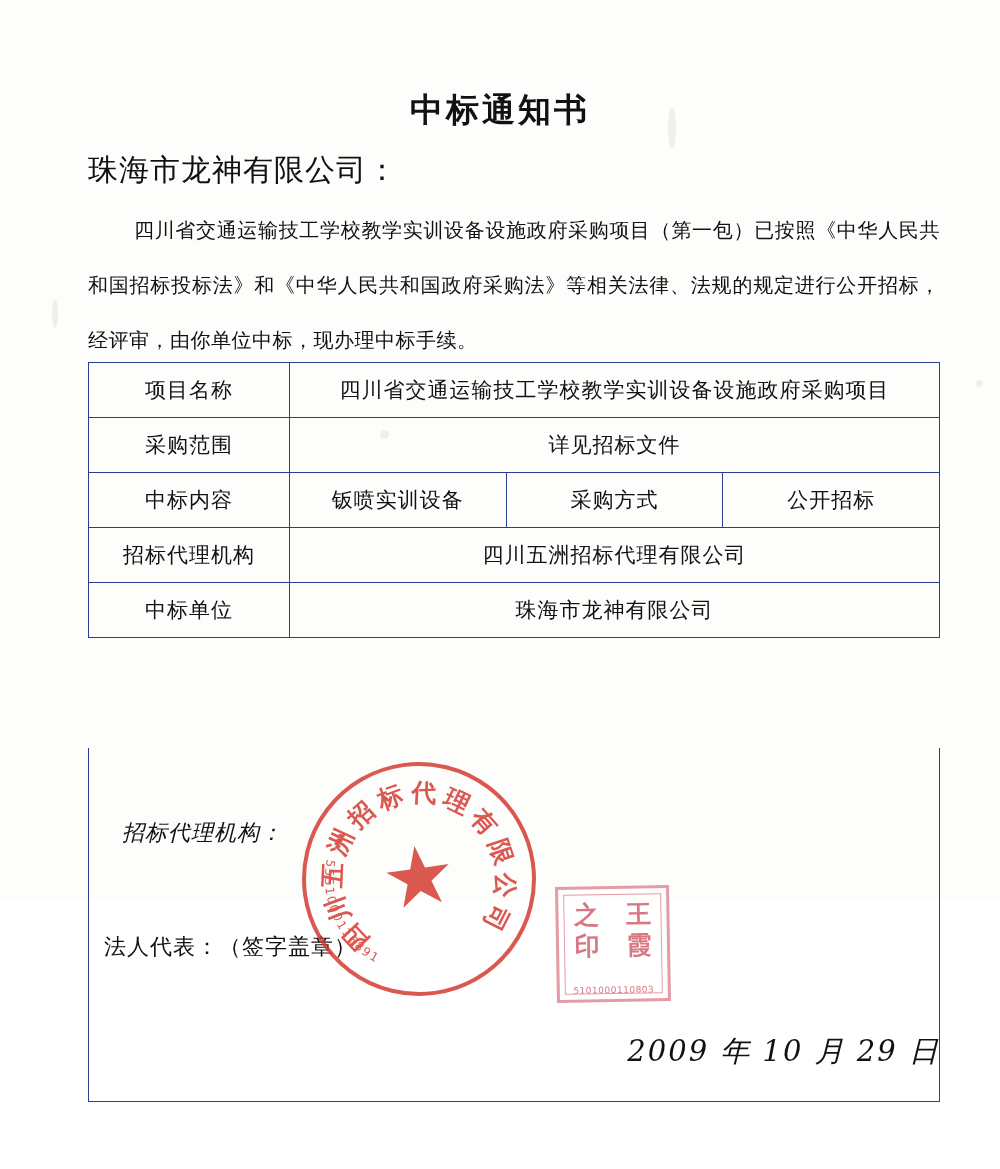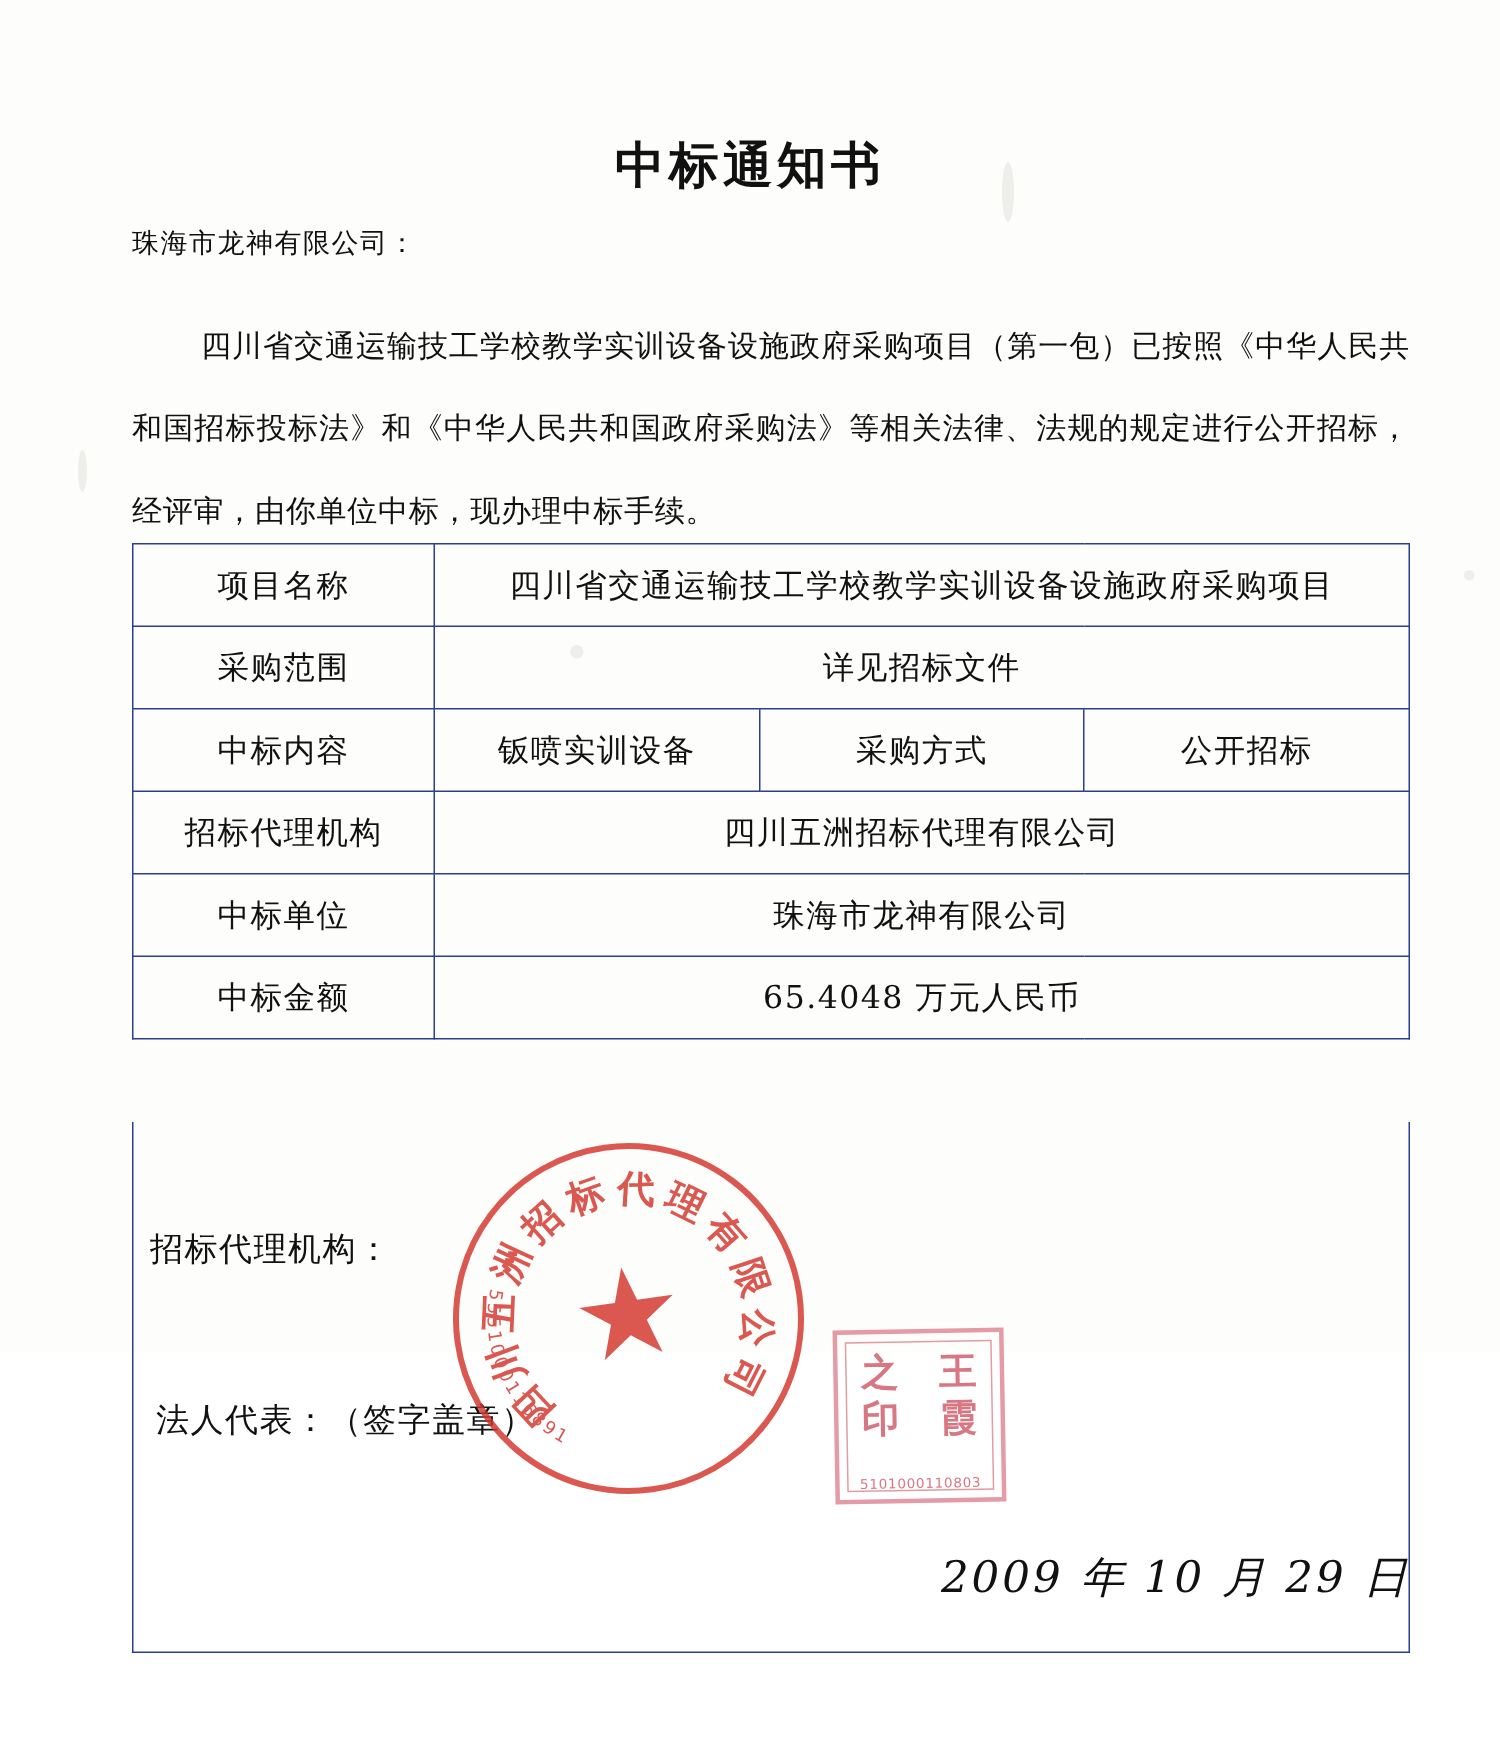--- a/index.html
+++ b/index.html
@@ -32,21 +32,21 @@
     font-size: 33px;
     font-weight: bold;
     letter-spacing: 3px;
     color: #111;
   }
   
   .salutation {
     position: absolute;
     top: 150px;
     left: 88px;
-    font-size: 18px;
+    font-size: 30px;
     letter-spacing: 1px;
     text-align: right;
   }
   
   .body-para {
     position: absolute;
     top: 203px;
     left: 88px;
     width: 852px;
     font-size: 20px;
@@ -83,23 +83,24 @@
     left: 88px;
     width: 852px;
     height: 354px;
     border: 1px solid #2b3f8f;
     border-top: none;
     box-sizing: border-box;
   }
   .agency-line {
     position: absolute;
     top: 818px;
-    left: 100px;
+    left: 122px;
     font-size: 22px;
     letter-spacing: 1px;
+    font-style: italic;
   }
   .legal-line {
     position: absolute;
     top: 932px;
     left: 104px;
     font-size: 22px;
     letter-spacing: 1px;
   }
   .date-line {
     position: absolute;
@@ -256,24 +257,20 @@
       <td style="width:190px;">采购方式</td>
       <td>公开招标</td>
     </tr>
     <tr>
       <td class="label">招标代理机构</td>
       <td colspan="3">四川五洲招标代理有限公司</td>
     </tr>
     <tr>
       <td class="label">中标单位</td>
       <td colspan="3">珠海市龙神有限公司</td>
-    </tr>
-    <tr>
-      <td class="label">中标金额</td>
-      <td colspan="3">65.4048 万元人民币</td>
     </tr>
   </tbody>
     </table>
 
   <div class="footer-box"></div>
 
   <div class="agency-line">招标代理机构：</div>
   <div class="legal-line">法人代表：（签字盖章）</div>
   <div class="date-line">2009 年 10 月 29 日</div>
 

